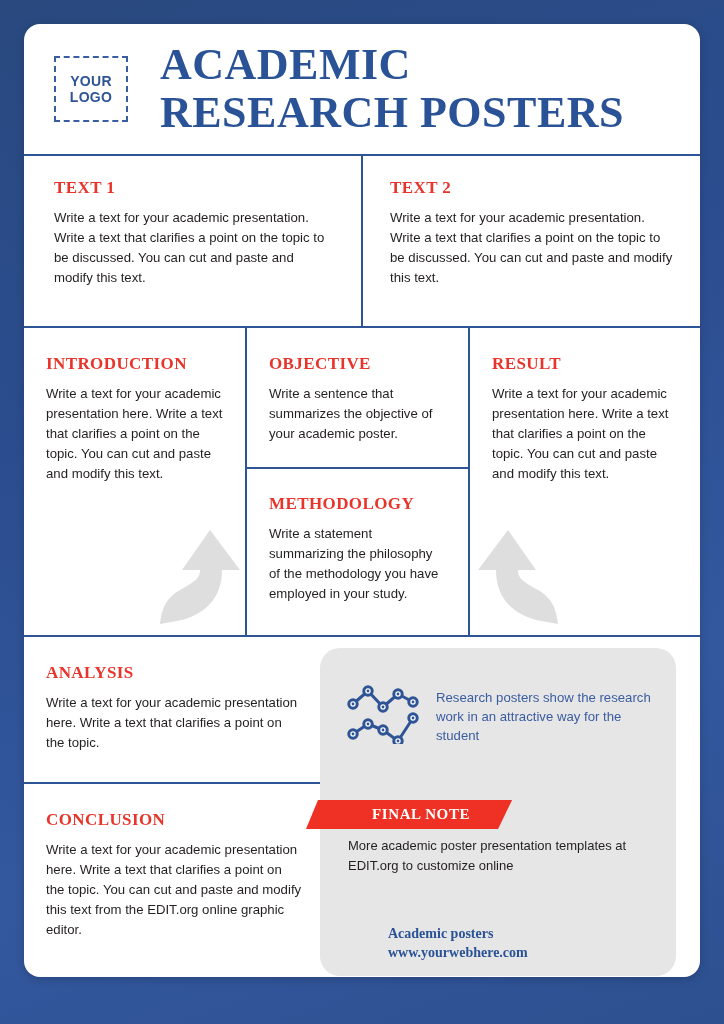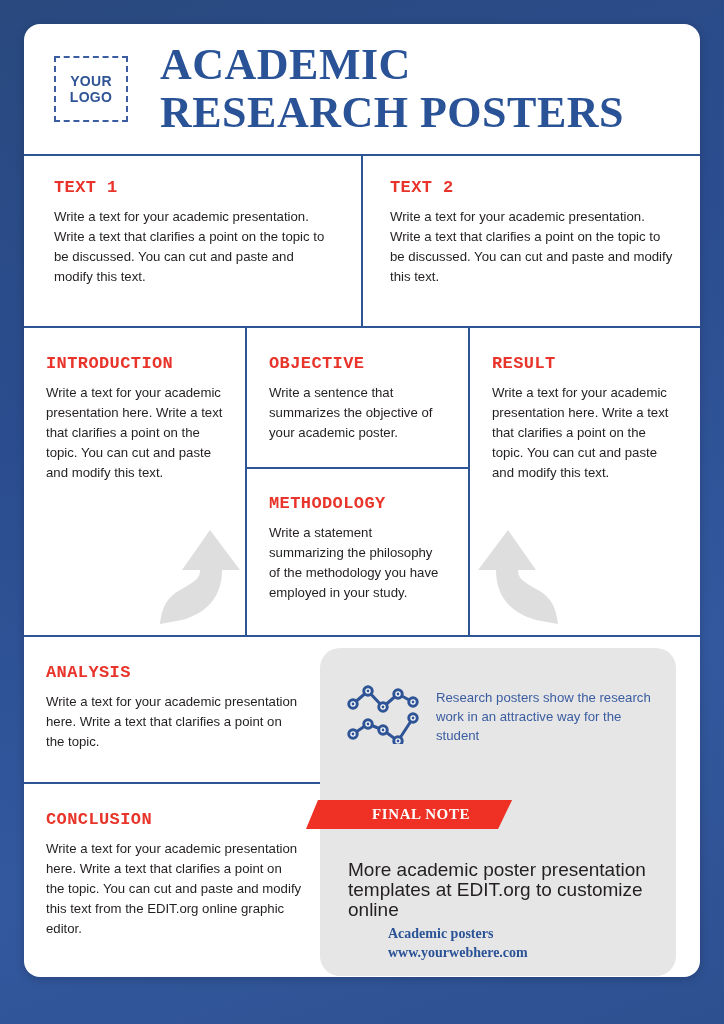--- a/index.html
+++ b/index.html
@@ -74,21 +74,21 @@
   }
   .vrule {
     position: absolute;
     background: #2d5596;
     width: 2px;
   }
 
   
   .sec { position: absolute; box-sizing: border-box; }
   .sec-title {
-    font-family: Liberation Mono, monospace;
+    font-family: Liberation Serif, serif;
     font-weight: bold;
     color: #e8342a;
     font-size: 17px;
     letter-spacing: 0.4px;
     margin: 0 0 10px 0;
   }
   .sec-body {
     font-family: "Liberation Sans", sans-serif;
     color: #231f20;
     font-size: 13.2px;
@@ -139,24 +139,24 @@
     font-size: 15px;
     letter-spacing: 0.6px;
     display: flex;
     align-items: center;
     padding: 0 42px 0 66px;
     clip-path: polygon(12px 0, 100% 0, calc(100% - 14px) 100%, 0 100%);
   }
   .card-note {
     position: absolute;
     left: 28px;
-    top: 212px;
+    top: 188px;
     width: 310px;
     color: #231f20;
-    font-size: 19px;
+    font-size: 13px;
     line-height: 20px;
   }
   .card-sig {
     position: absolute;
     left: 68px;
     top: 276px;
     color: #2a5296;
     font-family: "Liberation Serif", serif;
     font-weight: bold;
     font-size: 14px;

